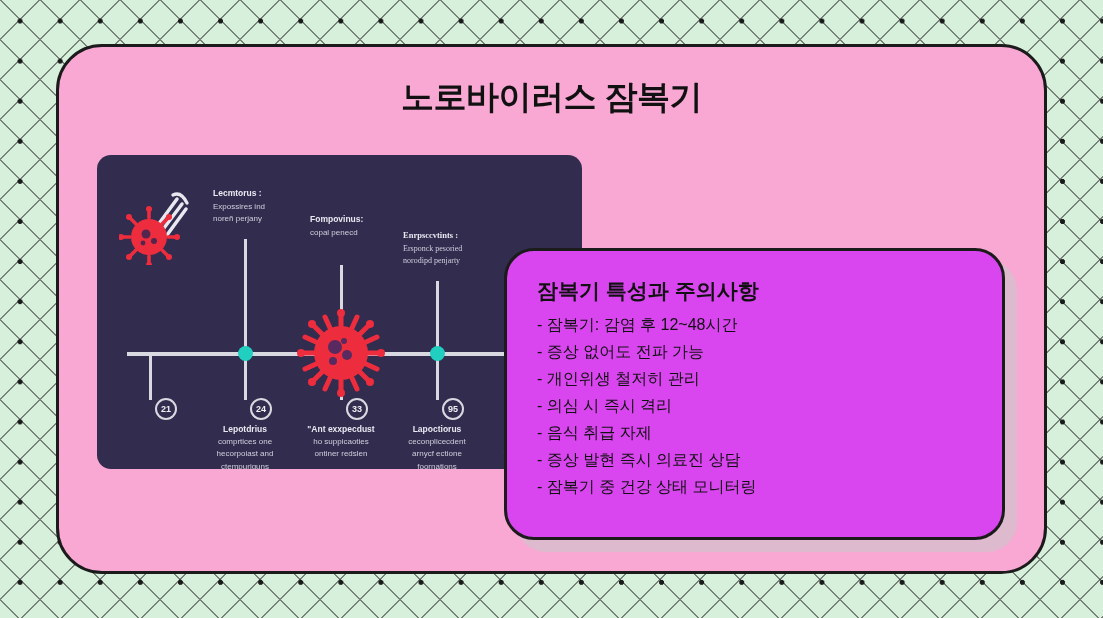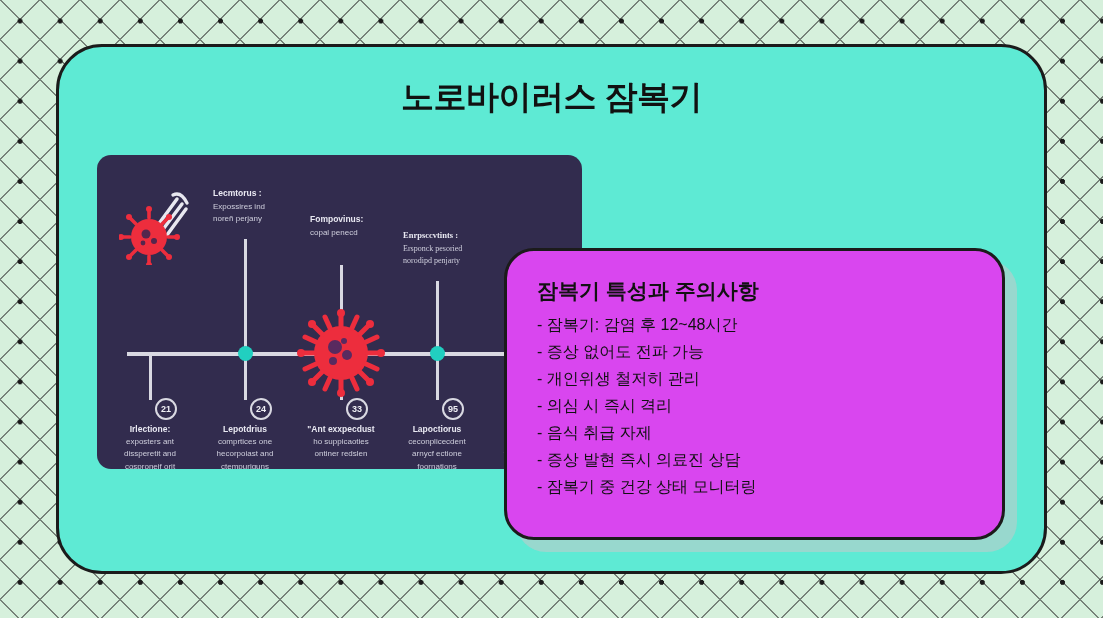--- a/index.html
+++ b/index.html
@@ -34,21 +34,21 @@
     background-position: 0px 1px;
   }
 
   
   #main-card {
     position: absolute;
     left: 56px;
     top: 44px;
     width: 991px;
     height: 530px;
-    background: #5eead4;
+    background: #f9a8d4;
     border: 3px solid #1b1b1b;
     border-radius: 46px;
     box-sizing: border-box;
     z-index: 2;
   }
 
   #page-title {
     position: absolute;
     left: 0;
     right: 0;
@@ -315,27 +315,20 @@
       <div class="bd">Ersponck pesoried</div>
       <div class="bd">norodipd penjarty</div>
     </div>
 
     <div class="tl-badge" style="left:42px; top:243px;">21</div>
     <div class="tl-badge" style="left:137px; top:243px;">24</div>
     <div class="tl-badge" style="left:233px; top:243px;">33</div>
     <div class="tl-badge" style="left:329px; top:243px;">95</div>
     <div class="tl-badge" style="left:421px; top:243px;">33</div>
 
-    <div class="tl-bot-label" style="left:9px; top:268px;">
-      <div class="hd">Irlectione:</div>
-      <div class="bd">exposters ant</div>
-      <div class="bd">dissperetit and</div>
-      <div class="bd">cosproneif orit</div>
-
-    </div>
 
     <div class="tl-bot-label" style="left:104px; top:268px;">
       <div class="hd">Lepotdrius</div>
       <div class="bd">comprtices one</div>
       <div class="bd">hecorpoiast and</div>
       <div class="bd">ctempuriguns</div>
 
     </div>
 
     <div class="tl-bot-label" style="left:200px; top:268px;">

